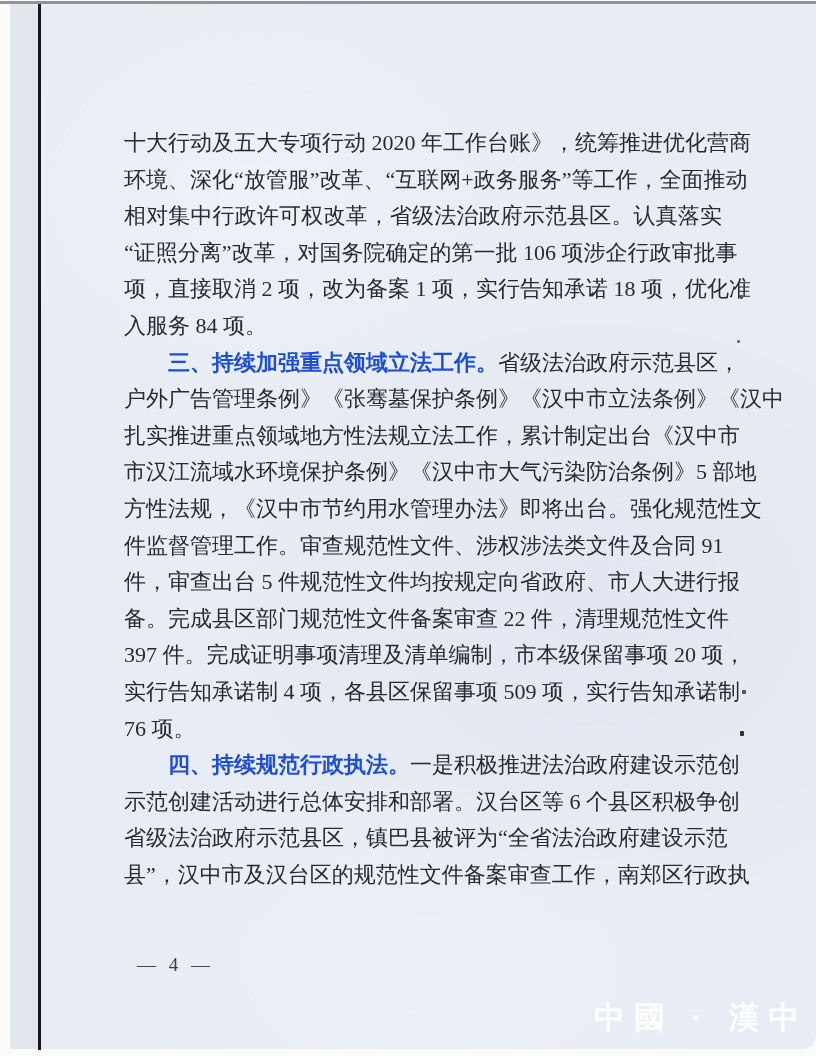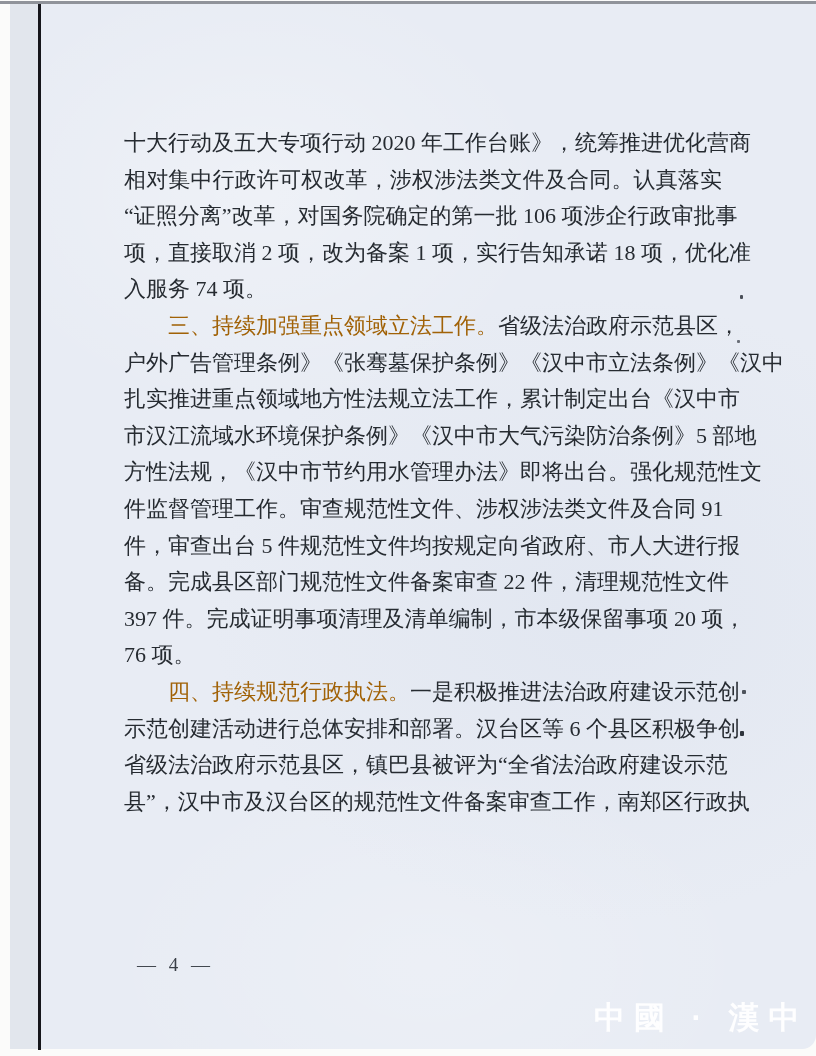--- a/index.html
+++ b/index.html
@@ -61,21 +61,21 @@
   .line {
     text-align: justify;
     text-align-last: justify;
     white-space: nowrap;
     height: 36.6px;
     overflow: visible;
   }
   .line.no-j { text-align-last: left; }
   .line.indent { text-indent: 44px; }
   .seg-n { font-family: "Liberation Serif", serif; }
-  .seg-b { font-weight: 400; color: #a16207; font-family: "Liberation Sans", sans-serif; }
+  .seg-b { font-weight: 700; color: #1d4ed8; font-family: "Liberation Sans", sans-serif; }
   .seg-k { }
   .page-number {
     position: absolute; left: 137px; top: 953px;
     font-size: 19px; letter-spacing: 4px;
     color: #3a3f47;
   }
   .watermark {
     position: absolute; left: 594px; top: 996px;
     font-size: 31px; letter-spacing: 9px;
     font-weight: 700;
@@ -94,33 +94,35 @@
 
 <div class="scan">
   <div class="gutter-col"></div>
   <div class="paper"></div>
   <div class="top-strip"></div>
   <div class="left-strip"></div>
   <div class="fold-line"></div>
 
   <div class="doc-body">
       <div class="line"><span class="seg-n">十大行动及五大专项行动 2020 年工作台账》，统筹推进优化营商</span></div>
-      <div class="line"><span class="seg-n">相对集中行政许可权改革，涉权涉法类文件及合同。认真落实</span></div>
+      <div class="line"><span class="seg-n">环境、深化“放管服”改革、“互联网+政务服务”等工作，全面推动</span></div>
+      <div class="line"><span class="seg-n">相对集中行政许可权改革，省级法治政府示范县区。认真落实</span></div>
       <div class="line"><span class="seg-n">“证照分离”改革，对国务院确定的第一批 106 项涉企行政审批事</span></div>
       <div class="line"><span class="seg-n">项，直接取消 2 项，改为备案 1 项，实行告知承诺 18 项，优化准</span></div>
-      <div class="line no-j"><span class="seg-n">入服务 74 项。</span></div>
+      <div class="line no-j"><span class="seg-n">入服务 84 项。</span></div>
       <div class="line indent"><span class="seg-b">三、持续加强重点领域立法工作。</span><span class="seg-n">省级法治政府示范县区，</span></div>
       <div class="line"><span class="seg-n">户外广告管理条例》《张骞墓保护条例》《汉中市立法条例》《汉中</span></div>
       <div class="line"><span class="seg-n">扎实推进重点领域地方性法规立法工作，累计制定出台《汉中市</span></div>
       <div class="line"><span class="seg-n">市汉江流域水环境保护条例》《汉中市大气污染防治条例》5 部地</span></div>
       <div class="line"><span class="seg-n">方性法规，《汉中市节约用水管理办法》即将出台。强化规范性文</span></div>
       <div class="line"><span class="seg-n">件监督管理工作。审查规范性文件、涉权涉法类文件及合同 91</span></div>
       <div class="line"><span class="seg-n">件，审查出台 5 件规范性文件均按规定向省政府、市人大进行报</span></div>
       <div class="line"><span class="seg-n">备。完成县区部门规范性文件备案审查 22 件，清理规范性文件</span></div>
       <div class="line"><span class="seg-n">397 件。完成证明事项清理及清单编制，市本级保留事项 20 项，</span></div>
+      <div class="line"><span class="seg-n">实行告知承诺制 4 项，各县区保留事项 509 项，实行告知承诺制</span></div>
       <div class="line no-j"><span class="seg-n">76 项。</span></div>
       <div class="line indent"><span class="seg-b">四、持续规范行政执法。</span><span class="seg-k">一是积极推进法治政府建设示范创</span></div>
       <div class="line"><span class="seg-n">示范创建活动进行总体安排和部署。汉台区等 6 个县区积极争创</span></div>
       <div class="line"><span class="seg-n">省级法治政府示范县区，镇巴县被评为“全省法治政府建设示范</span></div>
       <div class="line"><span class="seg-n">县”，汉中市及汉台区的规范性文件备案审查工作，南郑区行政执</span></div>
     </div>
 
   <div class="page-number">— 4 —</div>
   <div class="watermark">中國 · 漢中</div>
 

